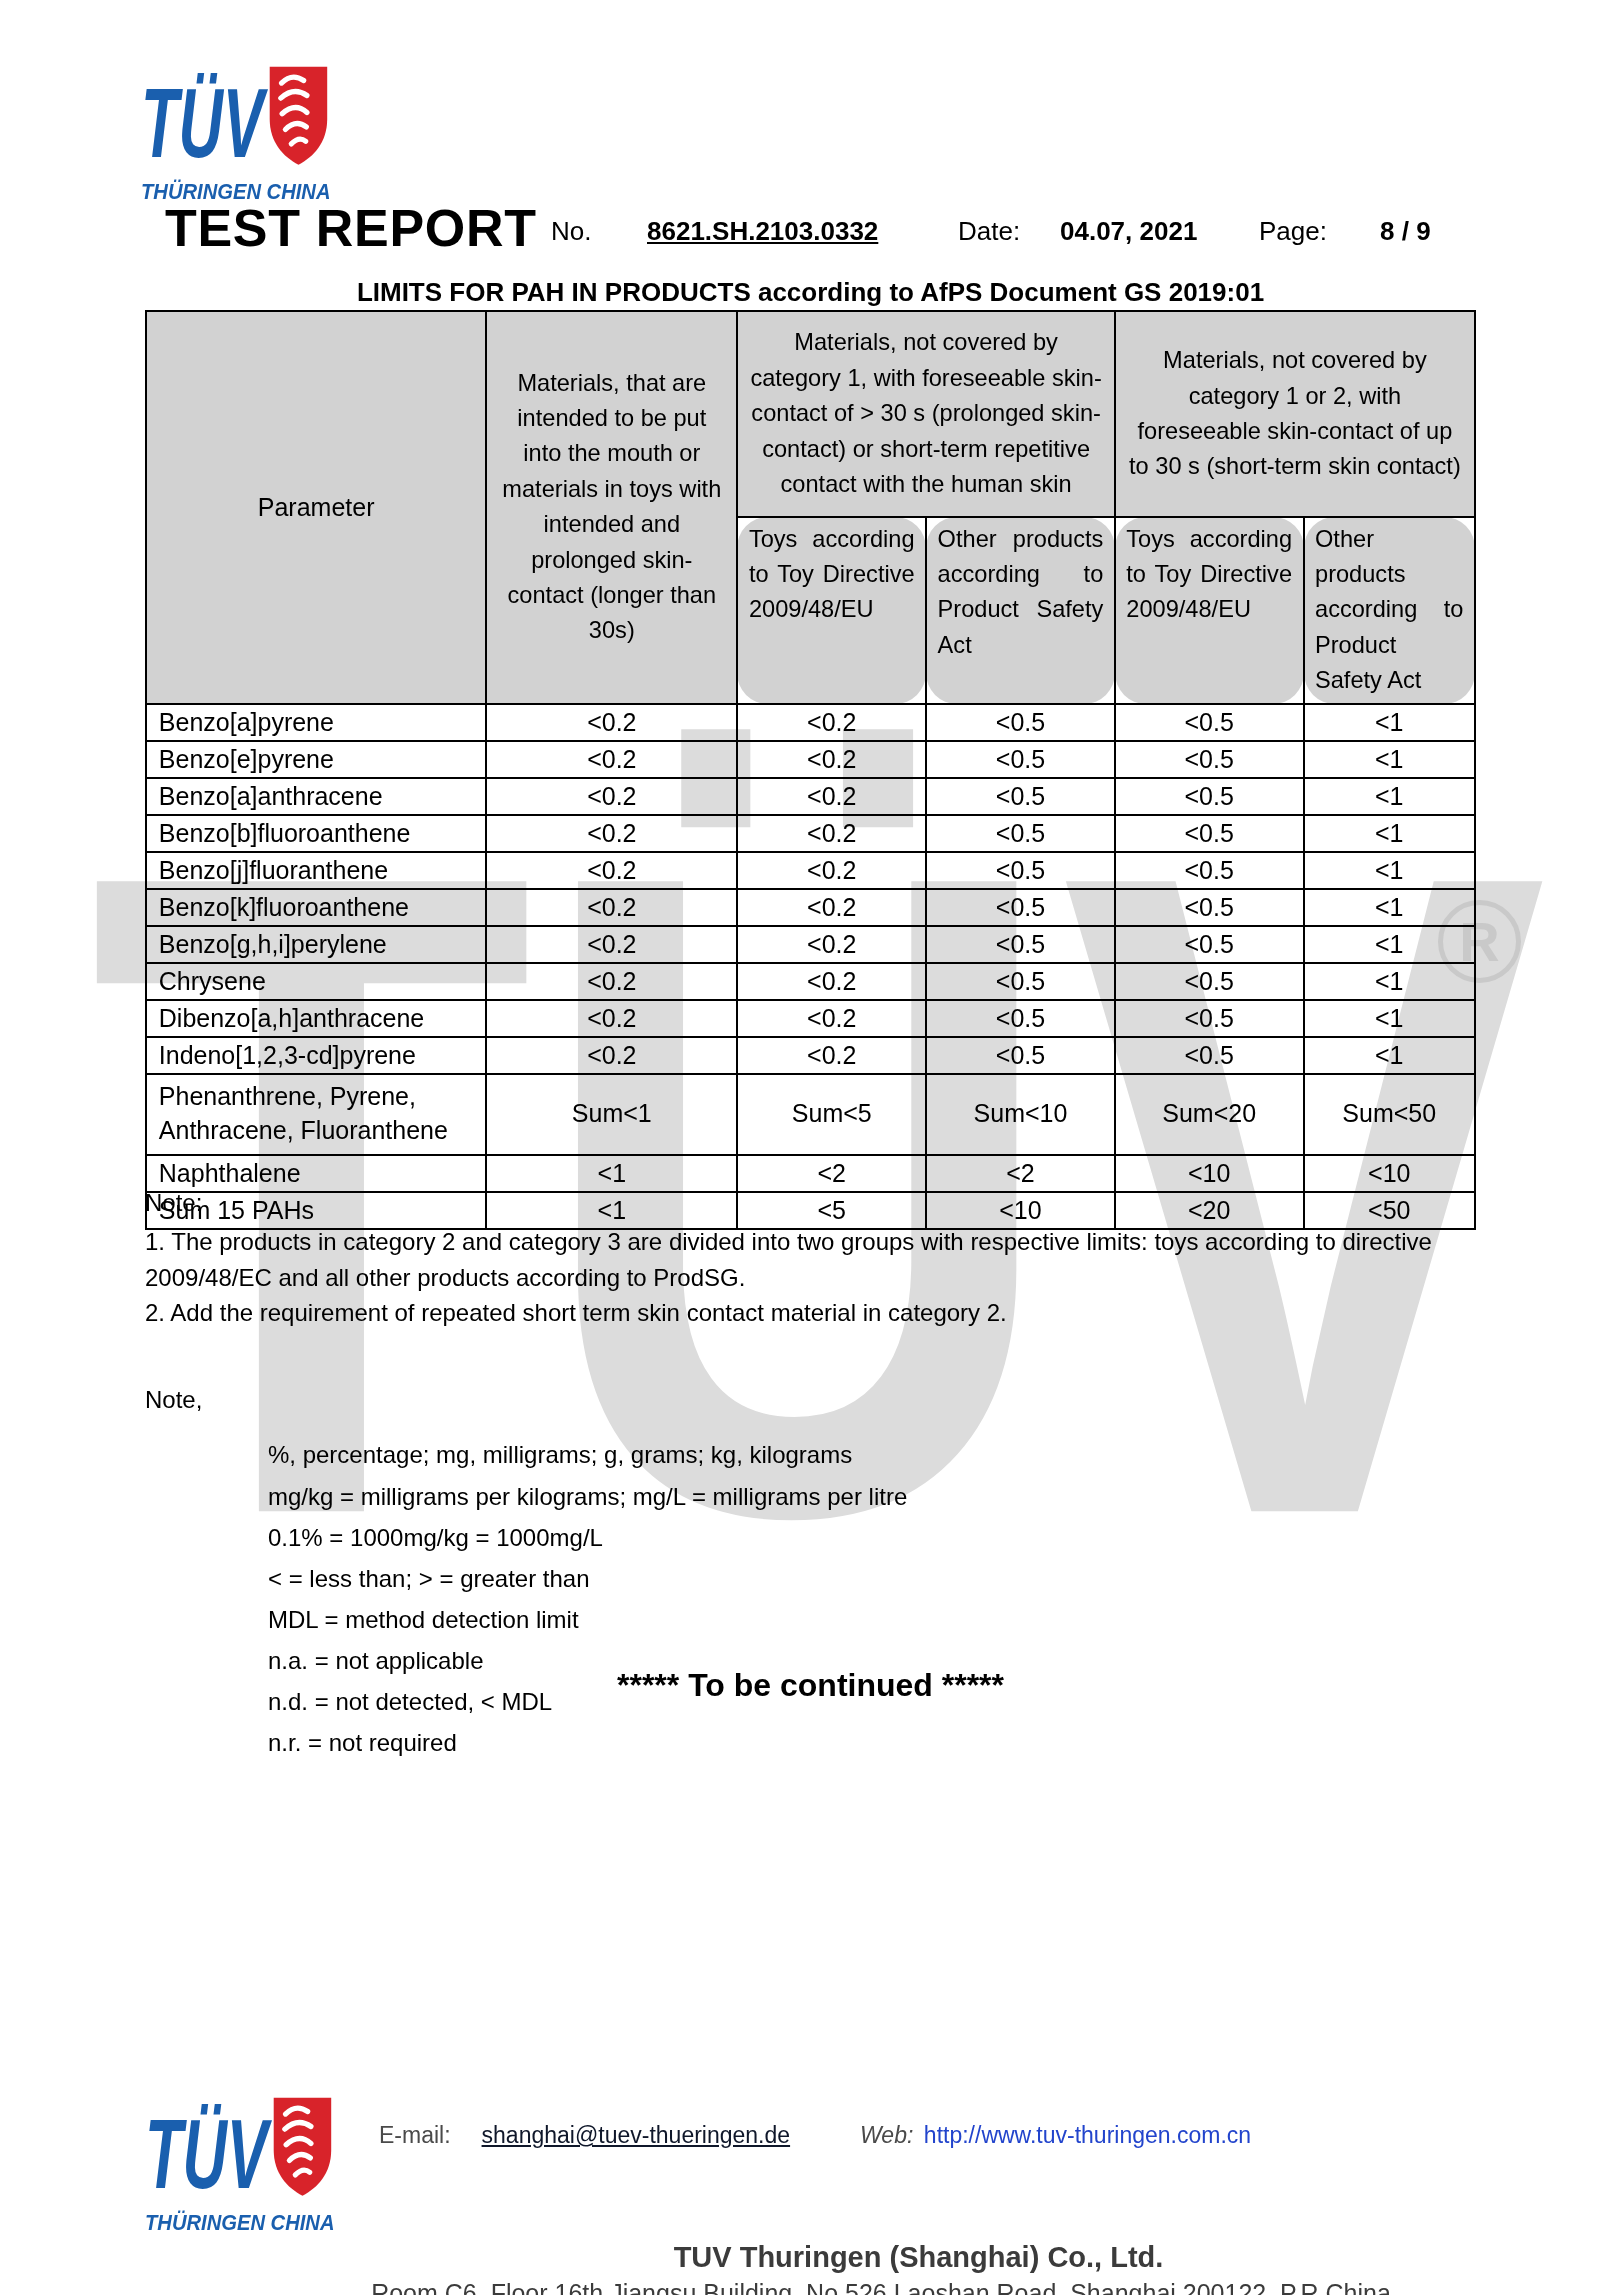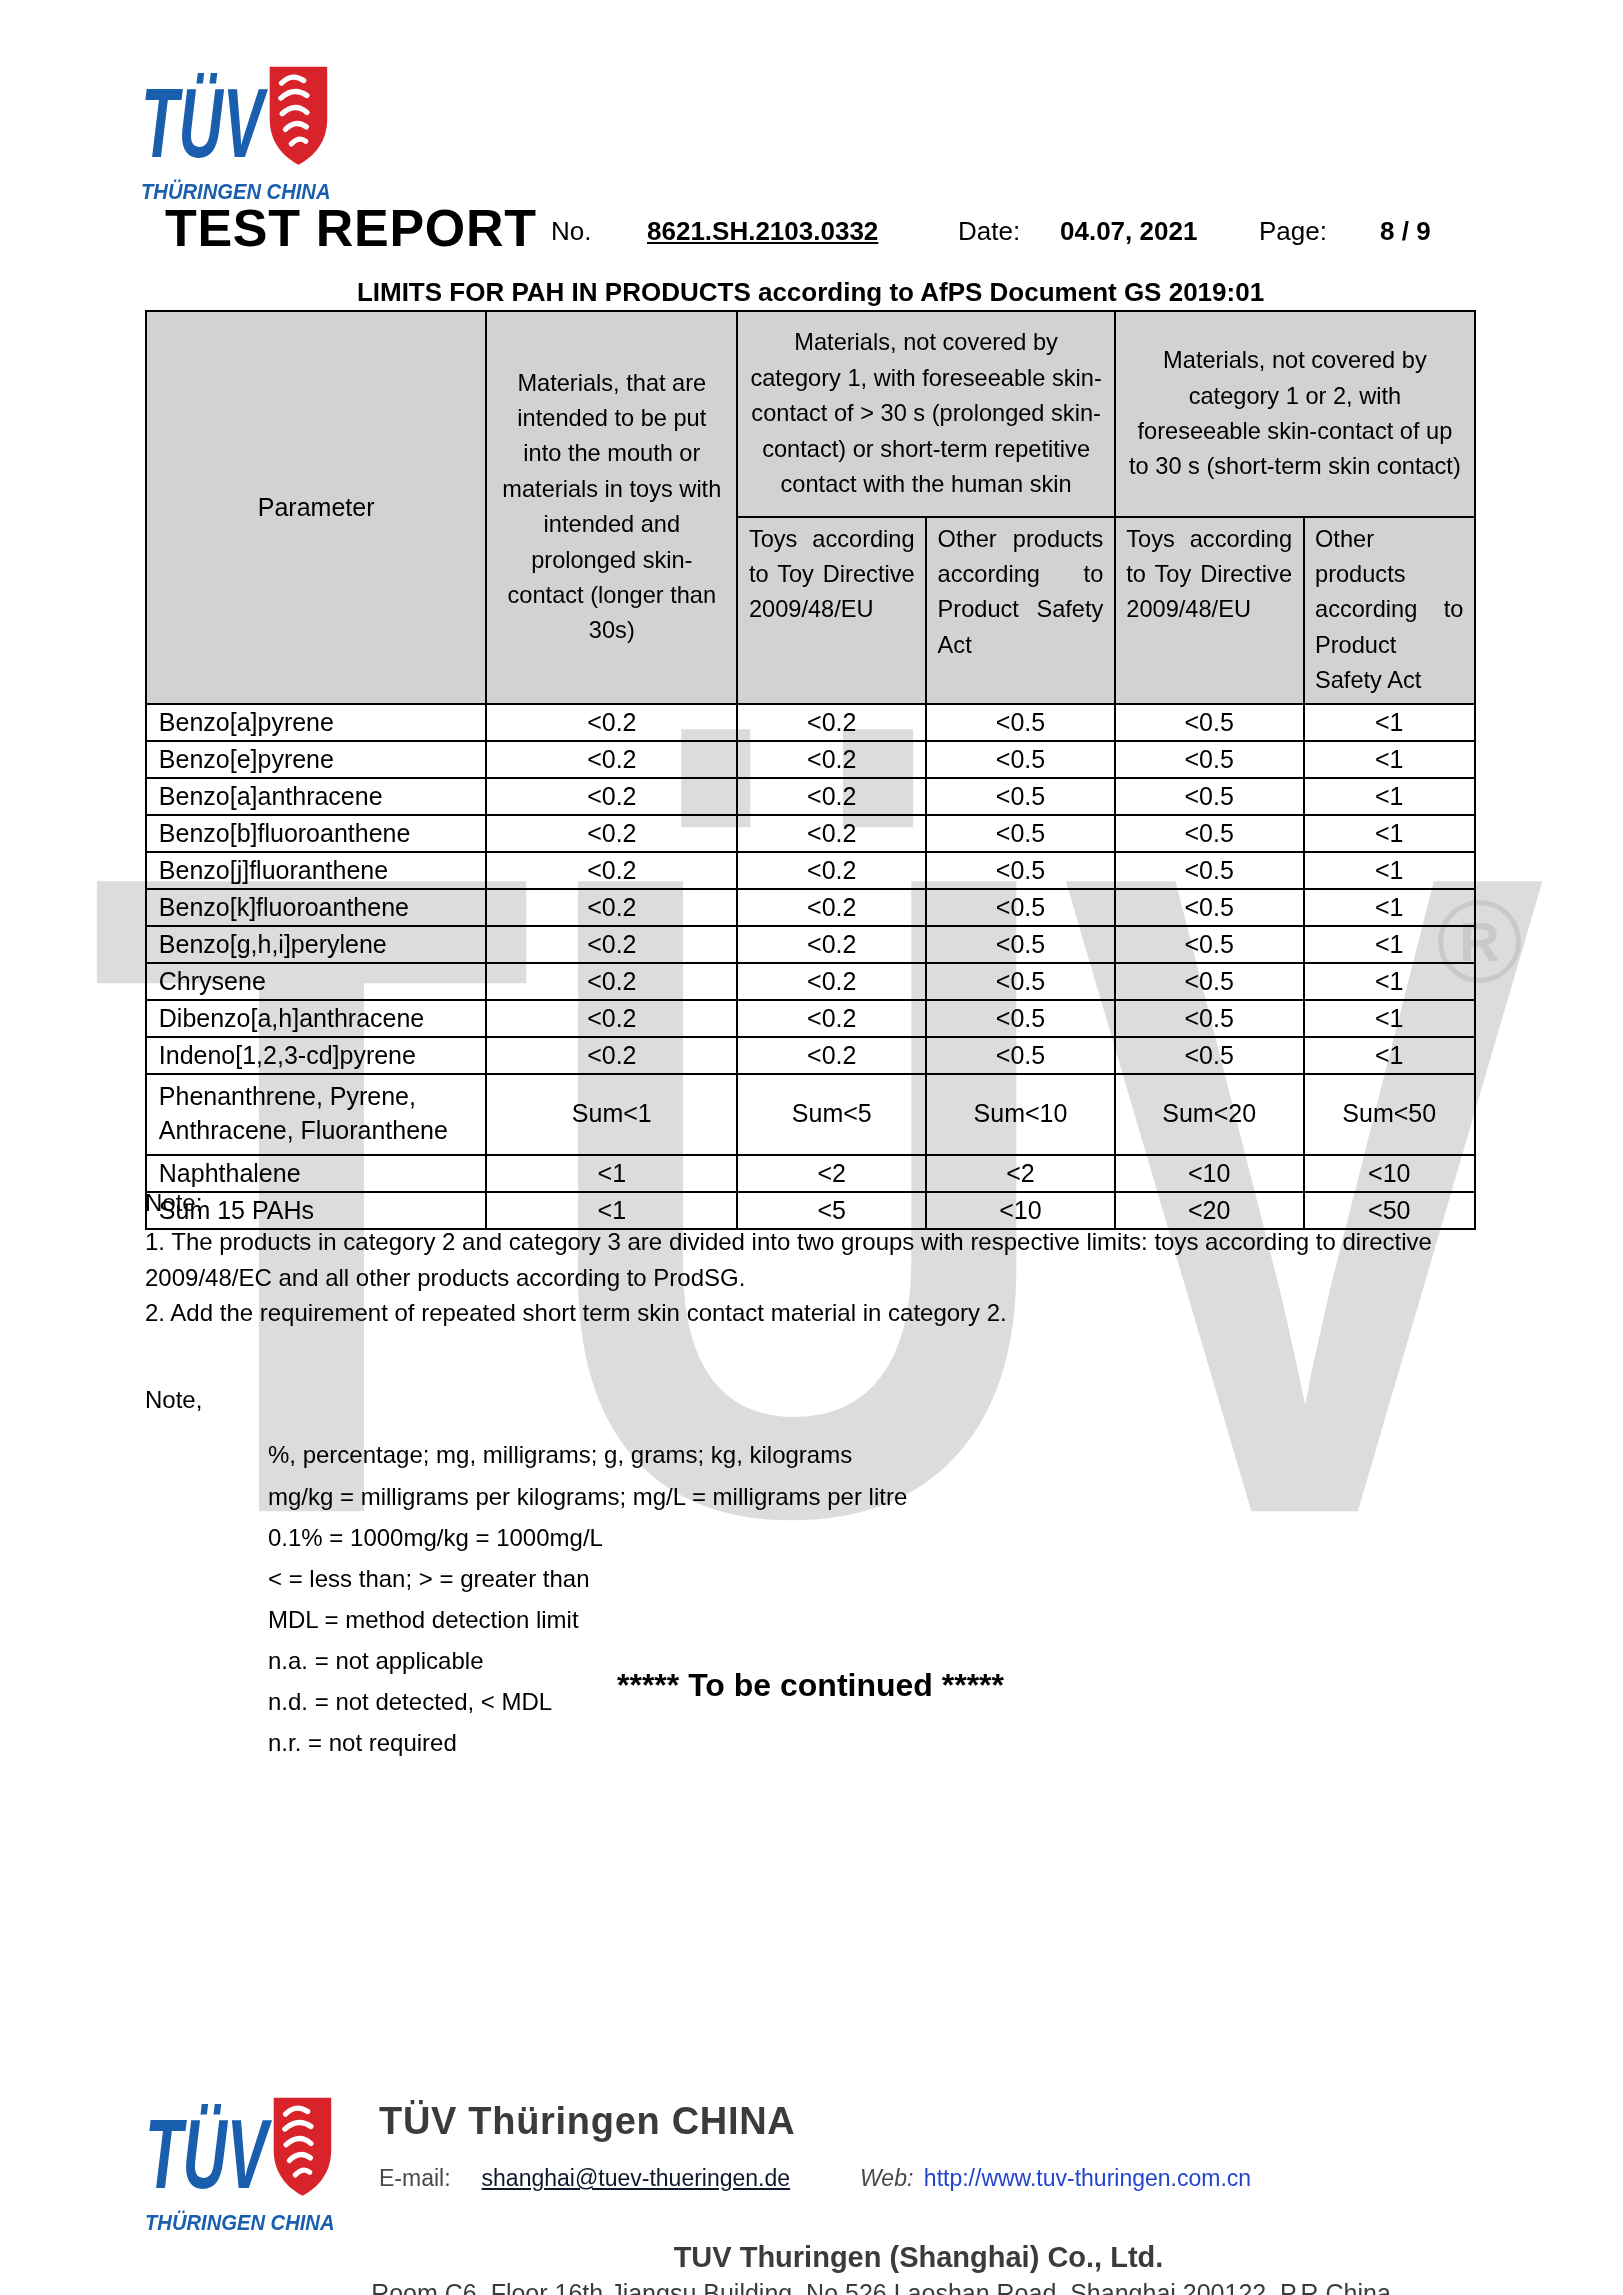--- a/index.html
+++ b/index.html
@@ -34,21 +34,21 @@
     font-size:26px;font-weight:bold;}
 
   table.limits{
     position:absolute;left:145px;top:310px;width:1331px;
     border-collapse:collapse;table-layout:fixed;font-size:23.6px;
   }
   table.limits th, table.limits td{border:2px solid #000;}
   table.limits thead th{background:#d2d2d2;font-weight:normal;padding:3.9px 10.5px;}
   th.param-h{font-weight:bold;font-size:25px;}
   tr.g-row th{height:196px;vertical-align:middle;text-align:center;line-height:1.5;}
-  tr.s-row th{height:167px;vertical-align:top;text-align:justify;line-height:1.5;padding:6.5px 10.5px;}
+  tr.s-row th{height:167px;vertical-align:top;text-align:justify;line-height:1.5;padding:6.5px 10.5px;border-radius:31px;}
   th.wide-h{line-height:1.5;}
   tbody td{height:33px;text-align:center;font-size:25px;line-height:1.15;background:transparent;}
   tbody td.param{text-align:left;padding-left:11.8px;}
   tr.tall td{height:77px;line-height:1.35;}
 
   .notes{position:absolute;left:145px;top:1185px;width:1335px;font-size:24px;line-height:1.48;}
   .notes .nhead{margin-bottom:3.9px;}
   .note2-head{margin-top:51px;}
   .abbr{margin-left:123px;margin-top:22px;line-height:1.36;}
   .abbr div{margin-bottom:8.5px;}
@@ -261,21 +261,20 @@
           <svg width="196" height="154" viewBox="0 0 300 235">
             <text x="0" y="148" font-size="150" font-weight="bold" font-style="italic" fill="#1a5fae" textLength="188" lengthAdjust="spacingAndGlyphs">TÜV</text>
             <g>
               <path d="M197,10 h88 v80 c0,36 -21,58 -44,70 c-23,-12 -44,-34 -44,-70 z" fill="#d8232a"></path>
               <path d="M215,35 q16,-16 34,-4 M214,58 q20,-18 40,-4 M216,82 q20,-18 38,-2 M221,106 q16,-16 32,-4 M230,128 q12,-12 22,-4" stroke="#ffffff" stroke-width="8" fill="none" stroke-linecap="round"></path>
             </g>
             <text x="0" y="212" font-size="33" font-weight="bold" font-style="italic" fill="#1a5fae" textLength="290" lengthAdjust="spacingAndGlyphs">THÜRINGEN CHINA</text>
           </svg>
         </div>
         <div class="f-right">
-          <div class="f-title">TÜV Thüringen CHINA</div>
           <div class="f-contact">
             <span>E-mail:</span>
             <a class="f-email">shanghai@tuev-thueringen.de</a>
             <span class="f-web-label">Web:</span>
             <a class="f-web">http://www.tuv-thuringen.com.cn</a>
           </div>
         </div>
       </div>
       <div class="f-company">TUV Thuringen (Shanghai) Co., Ltd.</div>
       <div class="f-address">Room C6, Floor 16th Jiangsu Building, No.526 Laoshan Road, Shanghai 200122, P.R.China</div>

